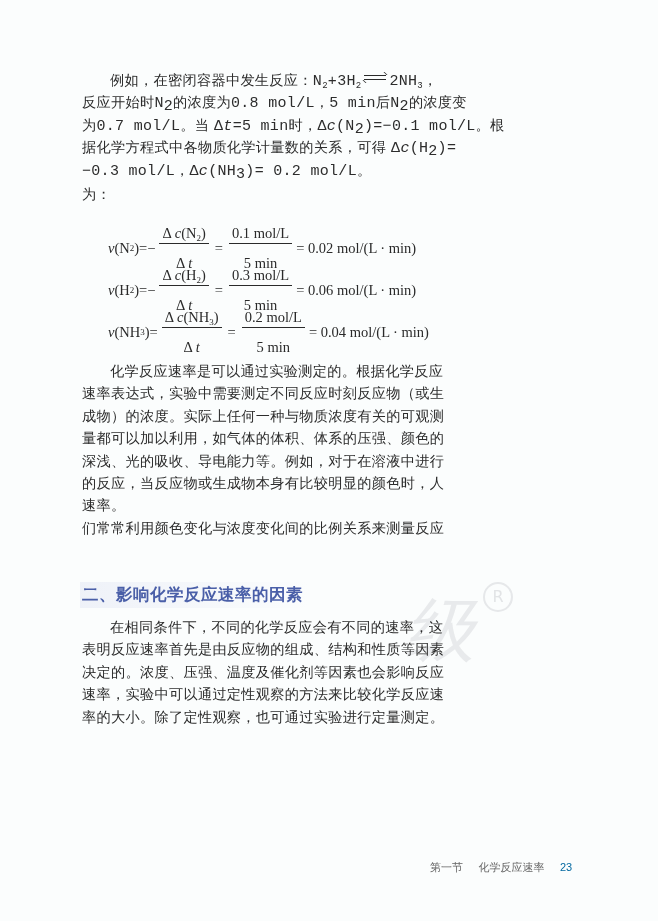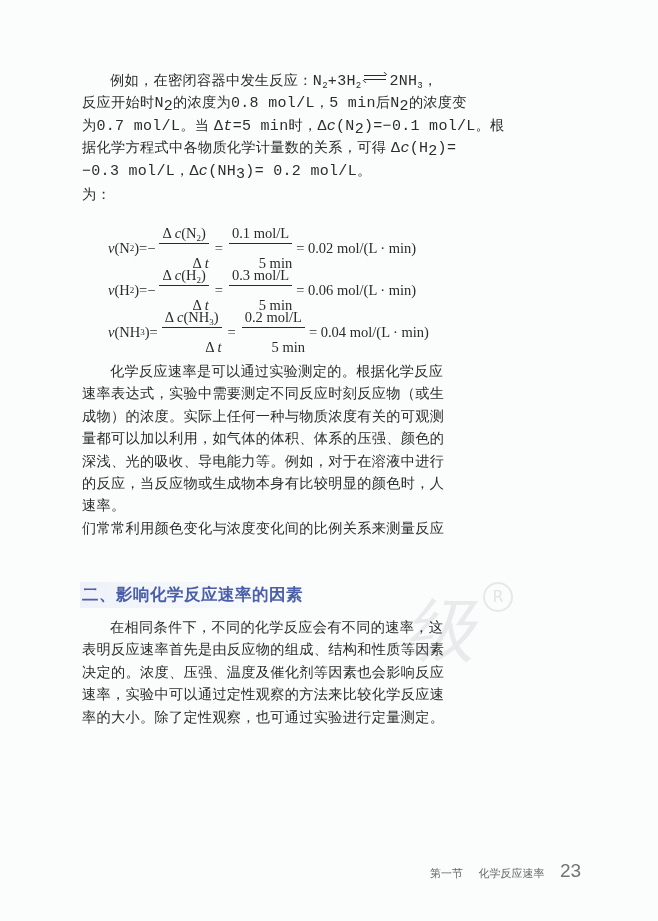--- a/index.html
+++ b/index.html
@@ -84,21 +84,21 @@
       display: flex;
       align-items: center;
       font-family: "Liberation Serif", "DejaVu Serif", serif;
       font-size: 14.5px;
       color: #2a2a2a;
       white-space: nowrap;
     }
     .frac {
       display: inline-flex;
       flex-direction: column;
-      align-items: flex-end;
+      align-items: center;
       margin: 0 4px;
     }
     .frac .num {
       padding: 0 3px 1px 3px;
       border-bottom: 1px solid #2a2a2a;
       line-height: 17px;
     }
     .frac .den {
       padding-top: 11px;
       line-height: 17px;
@@ -156,22 +156,22 @@
       top: 860px;
       font-family: "DejaVu Sans", "Liberation Sans", sans-serif;
       font-size: 11px;
       color: #666;
       white-space: nowrap;
     }
     .footer .sec { margin-right: 12px; }
     .footer .title { margin-right: 12px; }
     .footer .pgnum {
       font-family: "Liberation Sans", "DejaVu Sans", sans-serif;
-      font-size: 19px;
-      color: #737373;
+      font-size: 11px;
+      color: #0369a1;
     }
   </style>
 </head>
 <body>
 
 <div class="page">
 
   <div class="para" style="top:69px;">
     <span class="line indent">
       <span>例如，在密闭容器中发生反应：</span><span class="latin"><span>N</span><sub>2</sub><span>+3H</span><sub>2</sub><span class="eqarrow"><span class="hook-top"></span><span class="hook-bot"></span></span><span>2NH</span><sub>3</sub></span><span>，</span>

